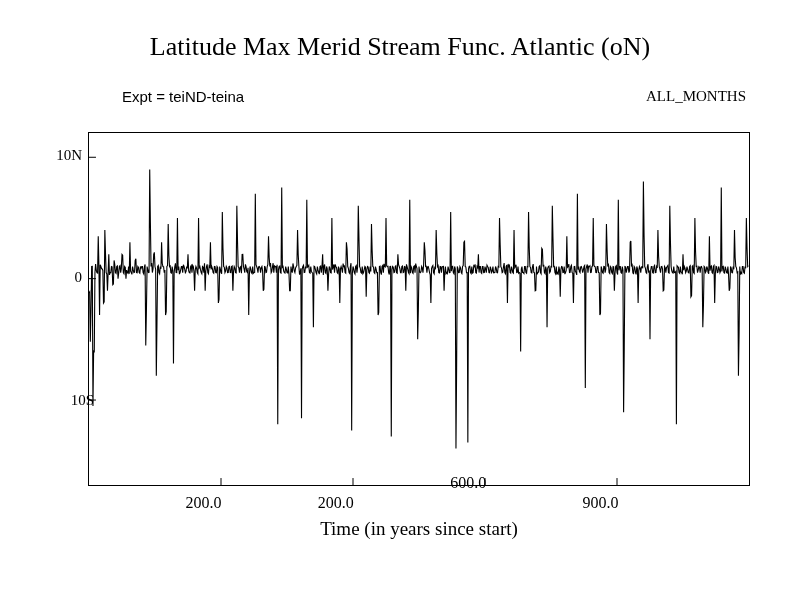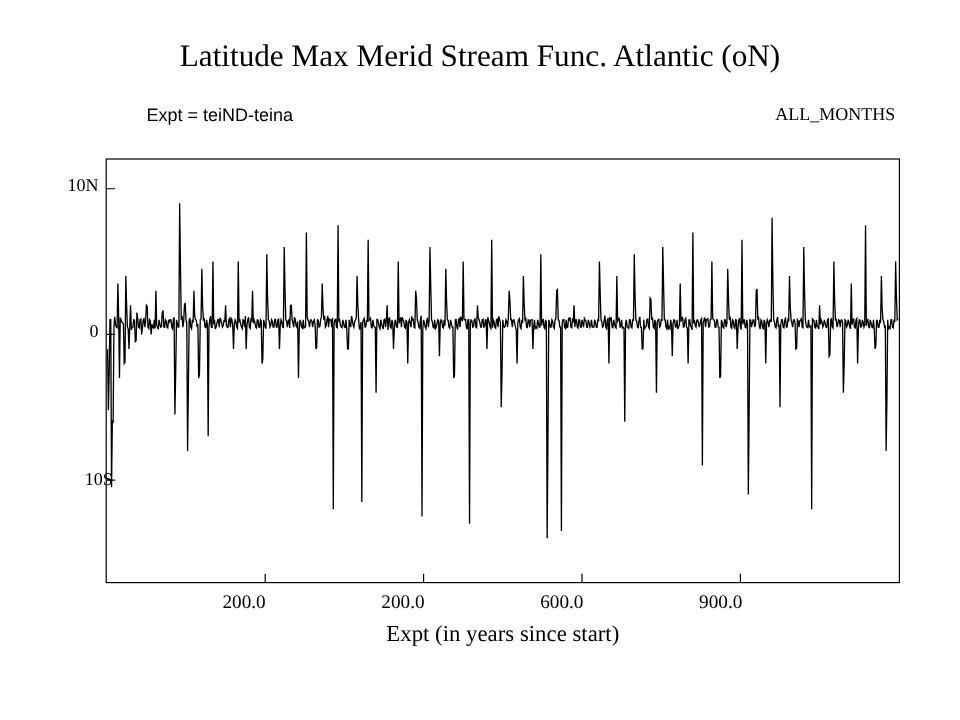--- a/index.html
+++ b/index.html
@@ -134,19 +134,19 @@
   </div>
 
   <div id="ytick-container">
       <div class="ytick-label" style="left: 36px; top: 147.414px; text-align: right;">10N</div>
       <div class="ytick-label" style="left: 36px; top: 269.483px;">0</div>
       <div class="ytick-label" style="left: 48px; top: 391.552px; text-align: right;">10S</div>
     </div>
   <div id="xtick-container">
       <div class="xtick-label" style="left: 185.4px; top: 494px;">200.0</div>
       <div class="xtick-label" style="left: 317.8px; top: 494px;">200.0</div>
-      <div class="xtick-label" style="left: 450.2px; top: 494px;">600.0</div>
+      <div class="xtick-label" style="left: 450.2px; top: 474px;">600.0</div>
       <div class="xtick-label" style="left: 582.6px; top: 494px;">900.0</div>
     </div>
 
-  <div class="xlabel">Expt (in years since start)</div>
+  <div class="xlabel">Time (in years since start)</div>
 
 </div>
 
 </body></html>

